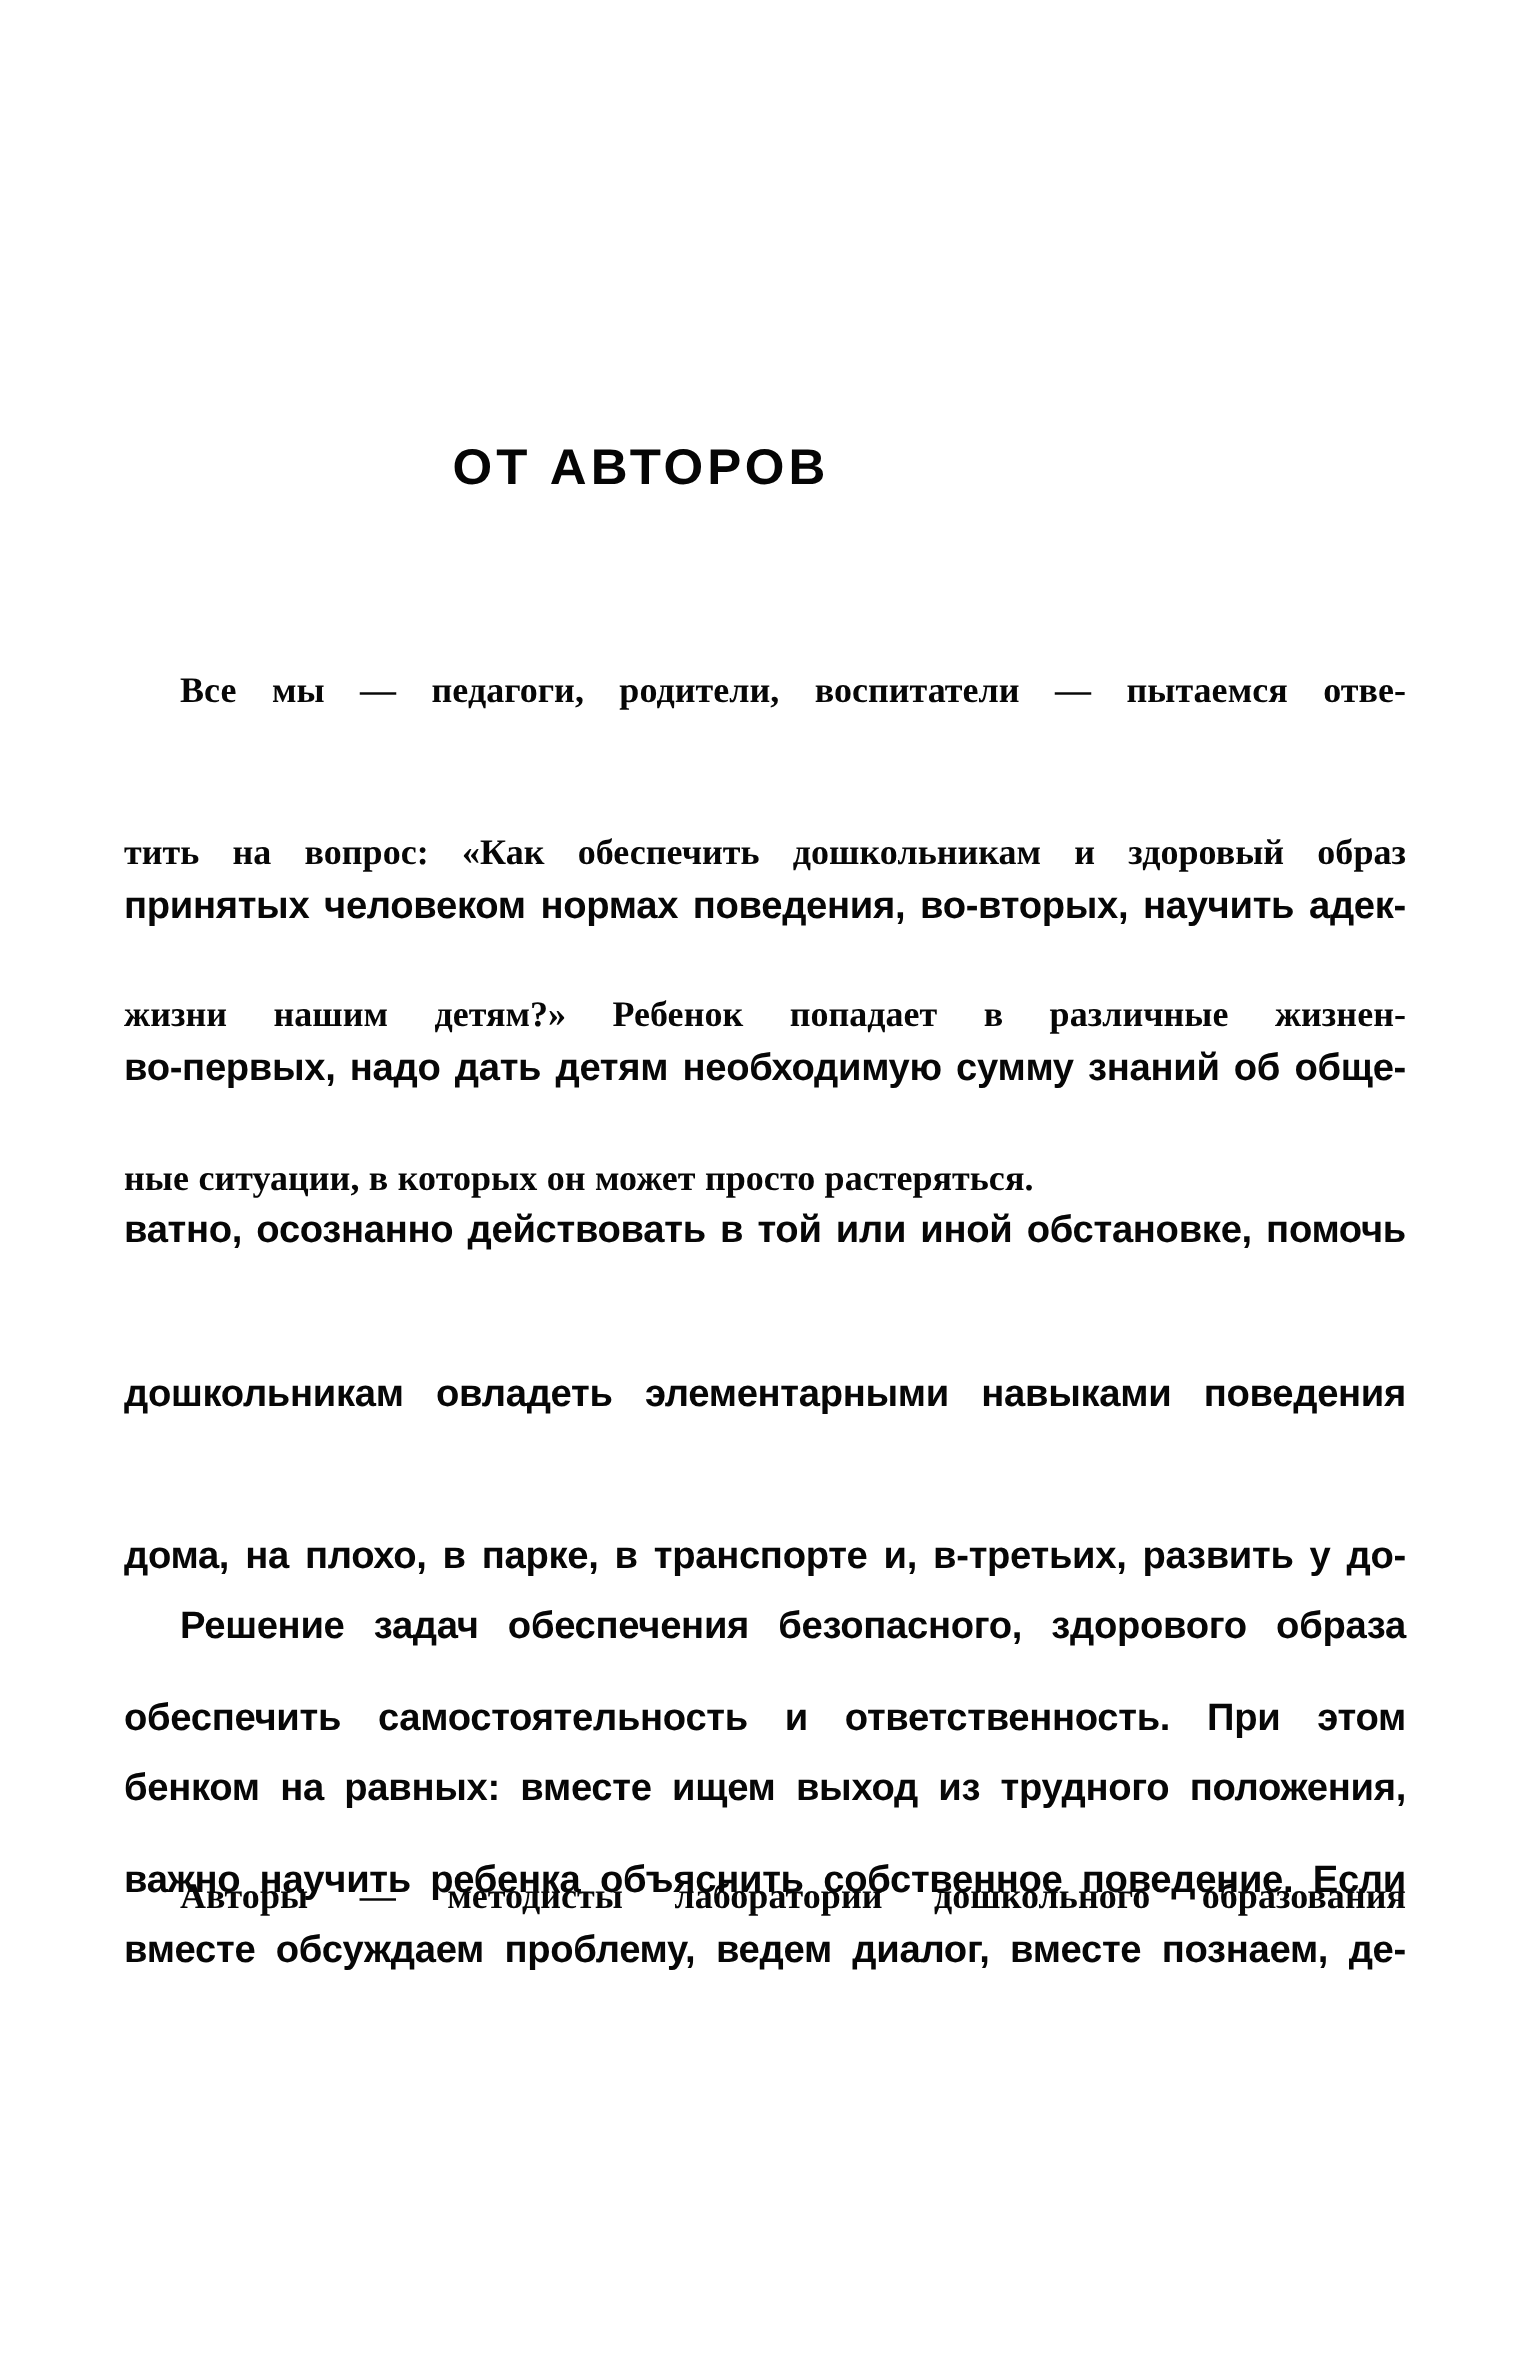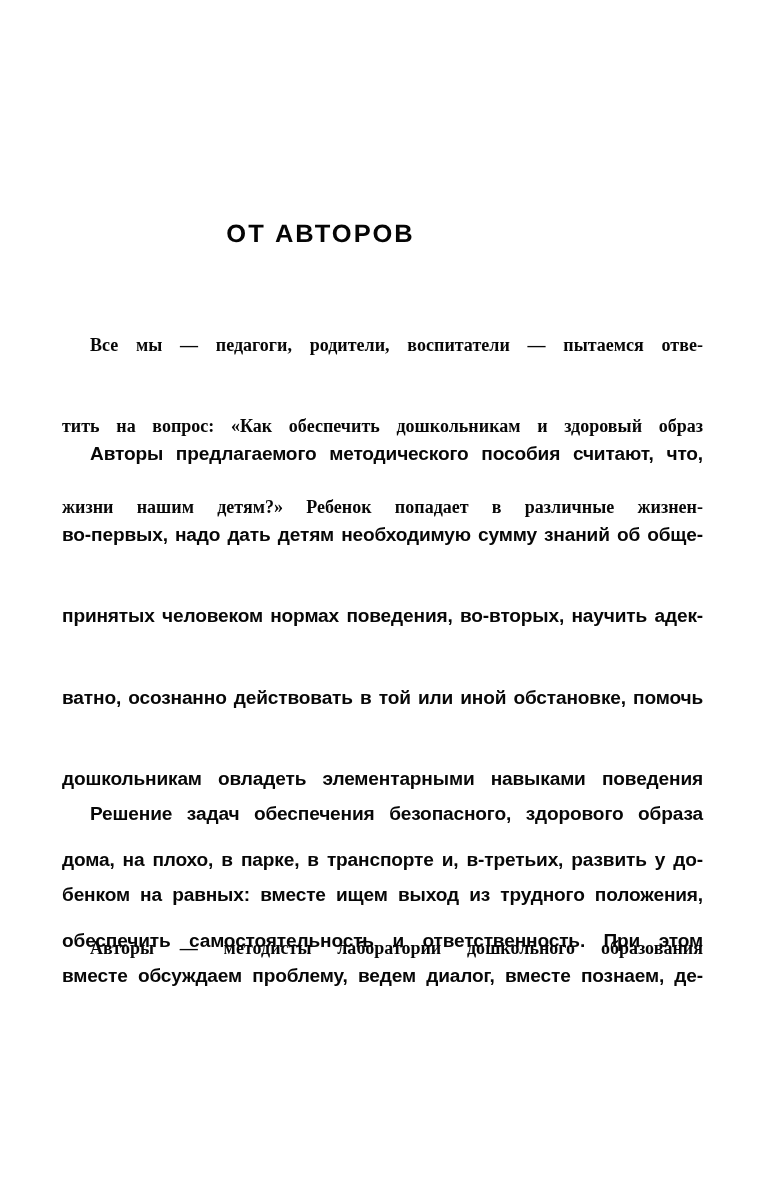--- a/index.html
+++ b/index.html
@@ -110,26 +110,26 @@
 <div class="page">
 
   <h1 class="page-title">ОТ АВТОРОВ</h1>
 
   <div class="content">
 
     <div class="para serif block-p1">
       <span class="ln indent">Все мы — педагоги, родители, воспитатели — пытаемся отве-</span>
       <span class="ln">тить на вопрос: «Как обеспечить дошкольникам и здоровый образ</span>
       <span class="ln">жизни нашим детям?» Ребенок попадает в различные жизнен-</span>
+      <span class="ln last">ные ситуации, в которых он может просто растеряться.</span>
     </div>
 
     <div class="para sans block-p2">
-      <span class="ln indent">Авторы предлагаемого методического пособия считают, что,</span>
+      <span class="ln">принятых человеком нормах поведения, во-вторых, научить адек-</span>
       <span class="ln">во-первых, надо дать детям необходимую сумму знаний об обще-</span>
-      <span class="ln">принятых человеком нормах поведения, во-вторых, научить адек-</span>
       <span class="ln">ватно, осознанно действовать в той или иной обстановке, помочь</span>
       <span class="ln">дошкольникам овладеть элементарными навыками поведения</span>
       <span class="ln">дома, на плохо, в парке, в транспорте и, в-третьих, развить у до-</span>
       <span class="ln">обеспечить самостоятельность и ответственность. При этом</span>
       <span class="ln">важно научить ребенка объяснить собственное поведение. Если</span>
       <span class="ln">он сможет объяснить, как он вел себя, хорошо это или плохо, по-</span>
       <span class="ln">чему это с ним случилось и что при этом он чувствует, тогда он</span>
       
       
       

